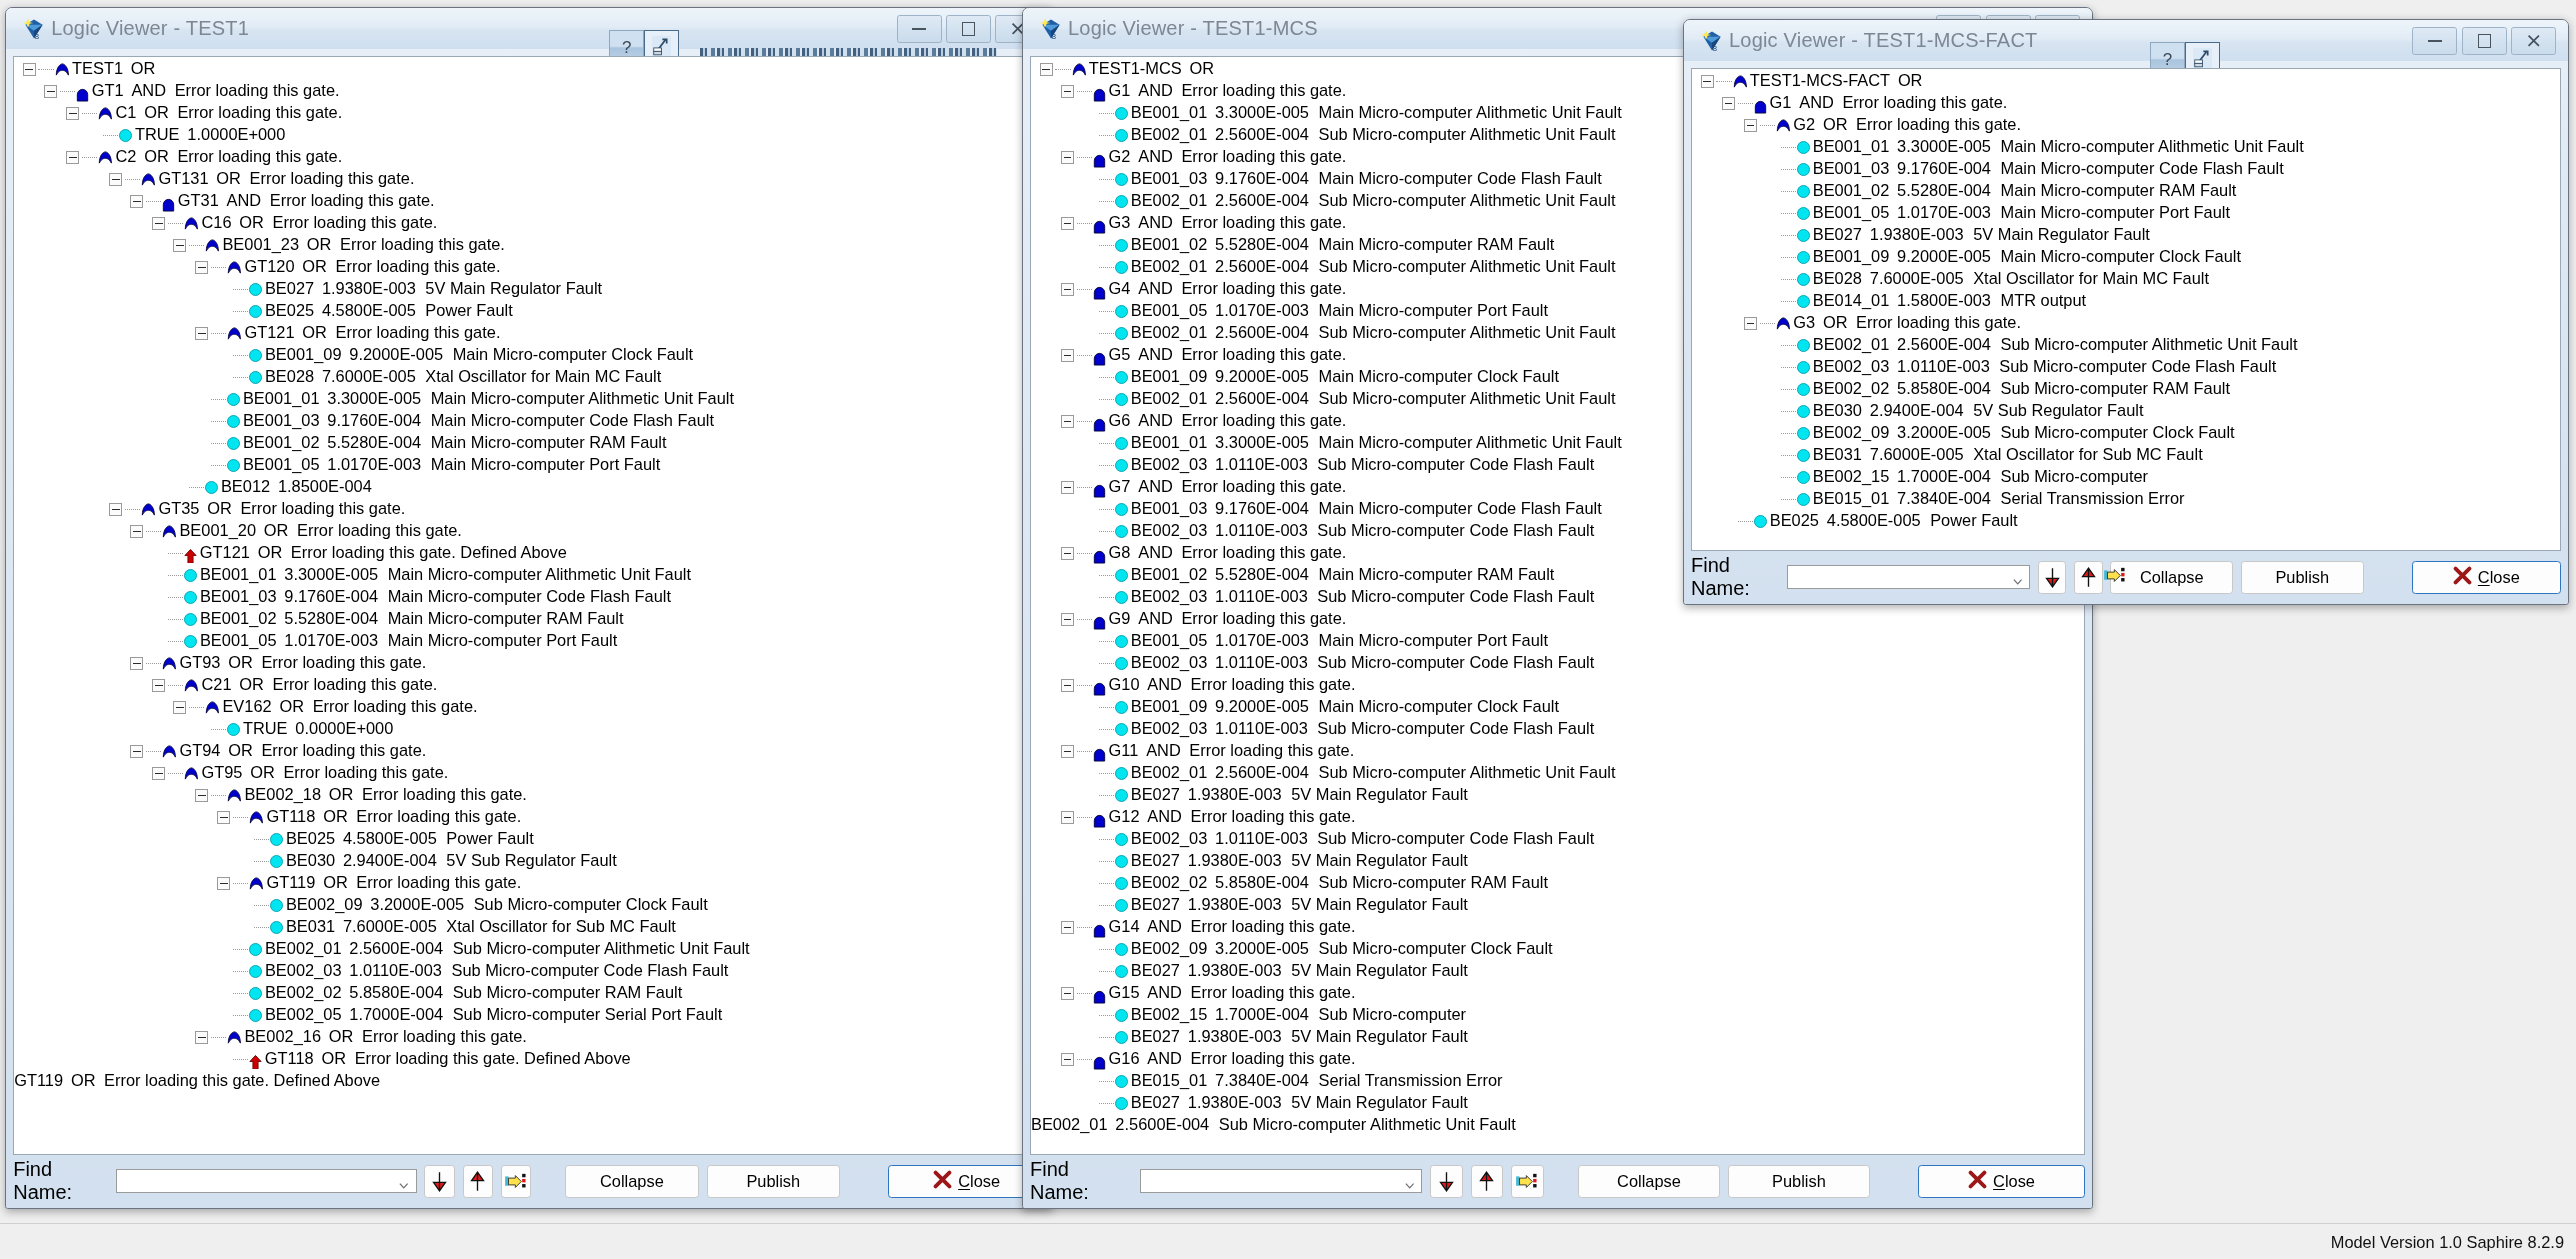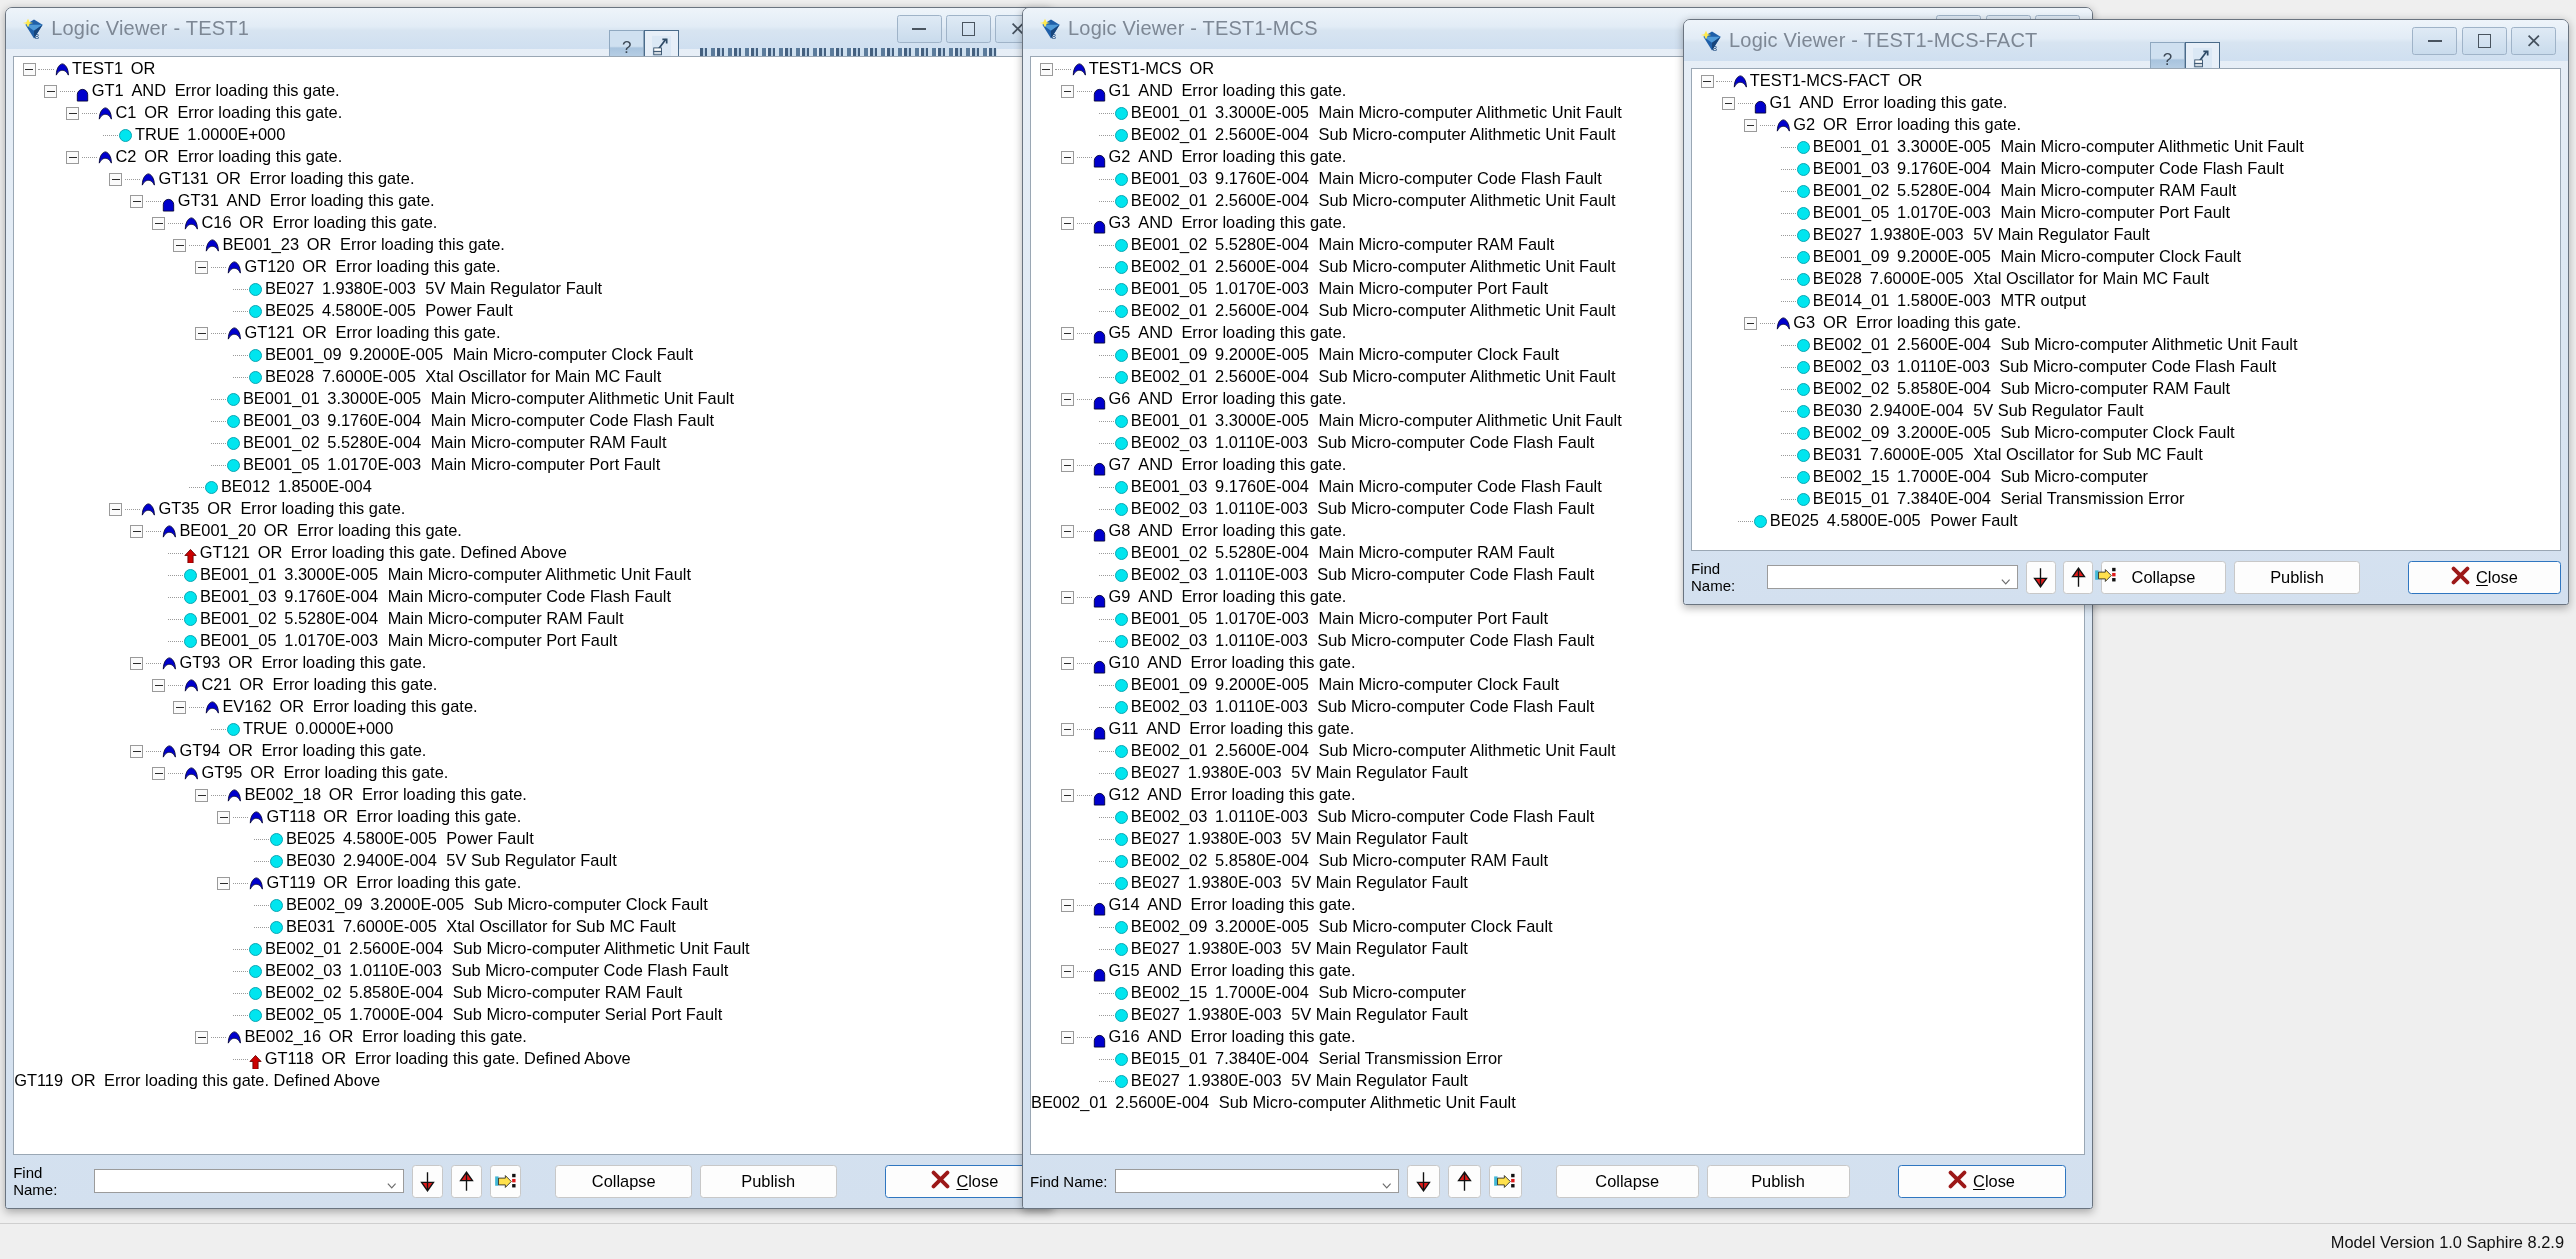--- a/index.html
+++ b/index.html
@@ -115,21 +115,21 @@
 
   
   .vsb{
     position:absolute;top:0;right:0;width:20px;bottom:0;
     background:#f0f0f0;border-left:0.9px solid #dcdcdc;
   }
   .vsb .thumb{position:absolute;left:3.4px;width:13px;background:#828282;}
 
   
   .bottombar{position:absolute;left:7px;right:7px;display:flex;align-items:center;}
-  .lbl{font-size:15px;color:#000;margin-right:7.8px;}
+  .lbl{font-size:20px;color:#000;margin-right:7.8px;}
   .combo{
     height:24px;background:#fff;border:0.9px solid #9b9b9b;
     position:relative;box-sizing:border-box;
   }
   .combo .cv{font-size:14.7px;padding:3.4px 5.2px;color:#000;}
   .combo .carat{
     position:absolute;right:7px;top:7.8px;
     width:9.5px;height:9.5px;
   }
   .ibtn{
@@ -400,20 +400,23 @@
         <div class="row"><span class="ind" style="width:30px"></span><span class="tog"></span><span class="dash"></span><span class="gly and"><svg width="13" height="14" viewBox="0 0 15 16">
               <path d="M1.5 15 L1.5 7.5 A6 6 0 0 1 13.5 7.5 L13.5 15 Z" fill="#0000cc" stroke="#000033" stroke-width="1"></path>
             </svg></span><span class="nm">G2</span><span class="lg">AND</span><span class="ds">Error loading this gate.</span></div>
         <div class="row"><span class="ind" style="width:52px"></span><span class="togspace"></span><span class="dash"></span><span class="gly be"></span><span class="nm">BE001_03</span><span class="pr">9.1760E-004</span><span class="ds">Main Micro-computer Code Flash Fault</span></div>
         <div class="row"><span class="ind" style="width:52px"></span><span class="togspace"></span><span class="dash"></span><span class="gly be"></span><span class="nm">BE002_01</span><span class="pr">2.5600E-004</span><span class="ds">Sub Micro-computer Alithmetic Unit Fault</span></div>
         <div class="row"><span class="ind" style="width:30px"></span><span class="tog"></span><span class="dash"></span><span class="gly and"><svg width="13" height="14" viewBox="0 0 15 16">
               <path d="M1.5 15 L1.5 7.5 A6 6 0 0 1 13.5 7.5 L13.5 15 Z" fill="#0000cc" stroke="#000033" stroke-width="1"></path>
             </svg></span><span class="nm">G3</span><span class="lg">AND</span><span class="ds">Error loading this gate.</span></div>
         <div class="row"><span class="ind" style="width:52px"></span><span class="togspace"></span><span class="dash"></span><span class="gly be"></span><span class="nm">BE001_02</span><span class="pr">5.5280E-004</span><span class="ds">Main Micro-computer RAM Fault</span></div>
         <div class="row"><span class="ind" style="width:52px"></span><span class="togspace"></span><span class="dash"></span><span class="gly be"></span><span class="nm">BE002_01</span><span class="pr">2.5600E-004</span><span class="ds">Sub Micro-computer Alithmetic Unit Fault</span></div>
+        <div class="row"><span class="ind" style="width:30px"></span><span class="tog"></span><span class="dash"></span><span class="gly and"><svg width="13" height="14" viewBox="0 0 15 16">
+              <path d="M1.5 15 L1.5 7.5 A6 6 0 0 1 13.5 7.5 L13.5 15 Z" fill="#0000cc" stroke="#000033" stroke-width="1"></path>
+            </svg></span><span class="nm">G4</span><span class="lg">AND</span><span class="ds">Error loading this gate.</span></div>
         <div class="row"><span class="ind" style="width:52px"></span><span class="togspace"></span><span class="dash"></span><span class="gly be"></span><span class="nm">BE001_05</span><span class="pr">1.0170E-003</span><span class="ds">Main Micro-computer Port Fault</span></div>
         <div class="row"><span class="ind" style="width:52px"></span><span class="togspace"></span><span class="dash"></span><span class="gly be"></span><span class="nm">BE002_01</span><span class="pr">2.5600E-004</span><span class="ds">Sub Micro-computer Alithmetic Unit Fault</span></div>
         <div class="row"><span class="ind" style="width:30px"></span><span class="tog"></span><span class="dash"></span><span class="gly and"><svg width="13" height="14" viewBox="0 0 15 16">
               <path d="M1.5 15 L1.5 7.5 A6 6 0 0 1 13.5 7.5 L13.5 15 Z" fill="#0000cc" stroke="#000033" stroke-width="1"></path>
             </svg></span><span class="nm">G5</span><span class="lg">AND</span><span class="ds">Error loading this gate.</span></div>
         <div class="row"><span class="ind" style="width:52px"></span><span class="togspace"></span><span class="dash"></span><span class="gly be"></span><span class="nm">BE001_09</span><span class="pr">9.2000E-005</span><span class="ds">Main Micro-computer Clock Fault</span></div>
         <div class="row"><span class="ind" style="width:52px"></span><span class="togspace"></span><span class="dash"></span><span class="gly be"></span><span class="nm">BE002_01</span><span class="pr">2.5600E-004</span><span class="ds">Sub Micro-computer Alithmetic Unit Fault</span></div>
         <div class="row"><span class="ind" style="width:30px"></span><span class="tog"></span><span class="dash"></span><span class="gly and"><svg width="13" height="14" viewBox="0 0 15 16">
               <path d="M1.5 15 L1.5 7.5 A6 6 0 0 1 13.5 7.5 L13.5 15 Z" fill="#0000cc" stroke="#000033" stroke-width="1"></path>
             </svg></span><span class="nm">G6</span><span class="lg">AND</span><span class="ds">Error loading this gate.</span></div>

